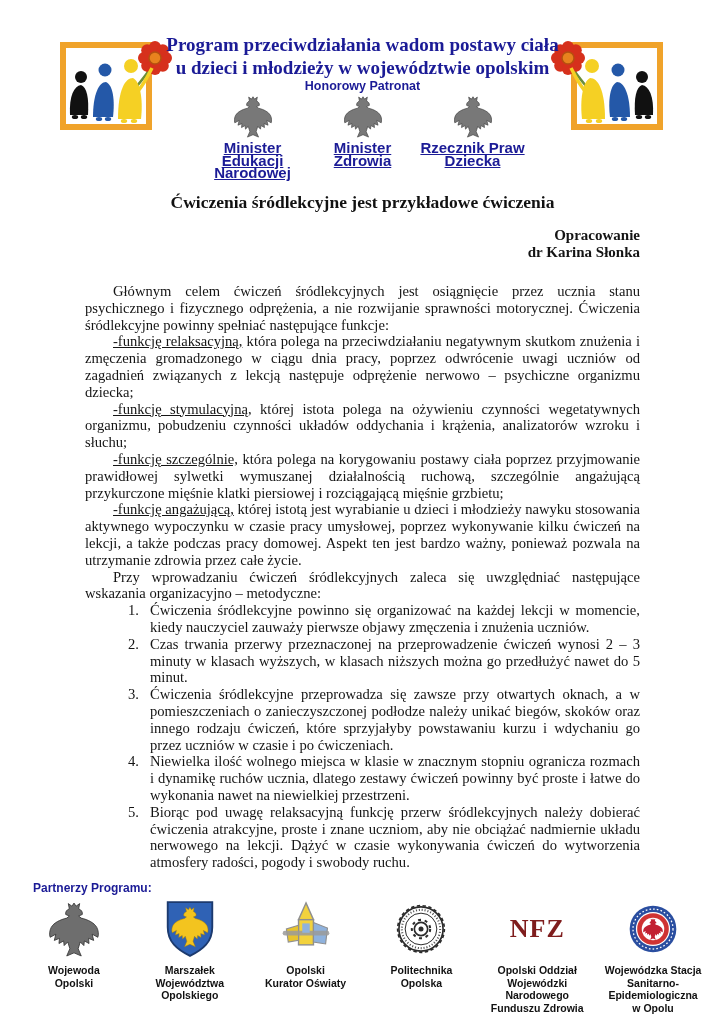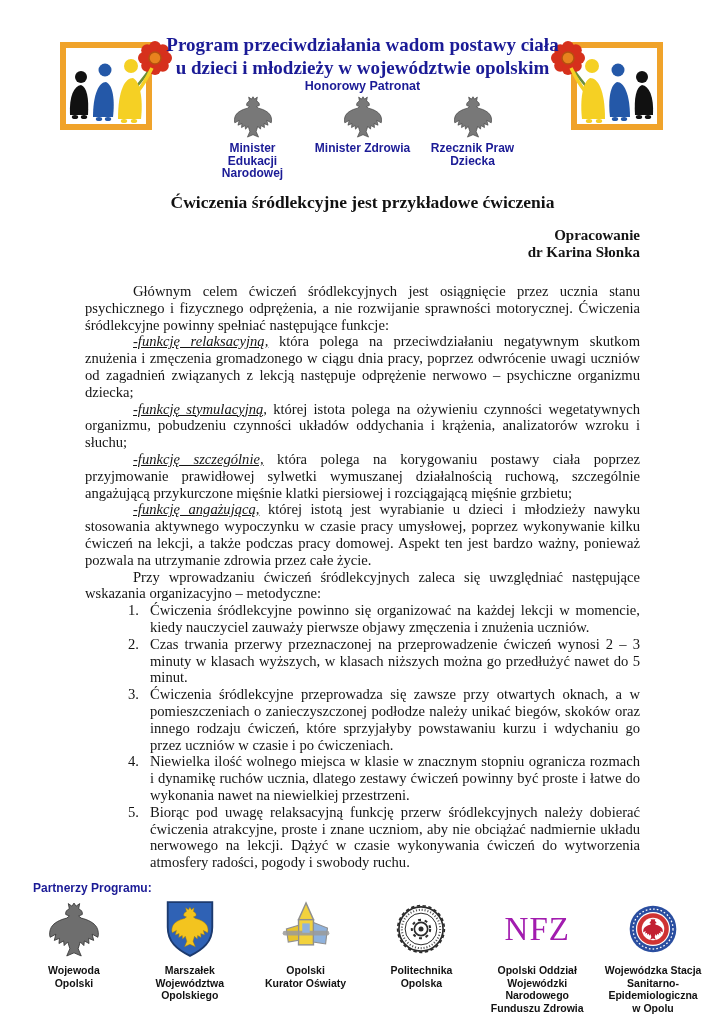--- a/index.html
+++ b/index.html
@@ -29,38 +29,38 @@
   }
   .patrons{
     position:absolute;top:95px;left:0;right:0;
     display:flex;justify-content:center;
   }
   .patron{width:110px;display:flex;flex-direction:column;align-items:center;}
   .patron .eagle-sm{width:38px;height:43px;margin-bottom:4px;}
   .patron-label{
     text-align:center;white-space:pre-line;
     font-family:"Liberation Sans", sans-serif;font-weight:bold;
-    font-size:12px;line-height:12.5px;color:#1b1b96;
+    font-size:15px;line-height:12.5px;color:#1b1b96;text-decoration:underline;
   }
   
   .doc-heading{
     position:absolute;top:192px;left:0;right:0;text-align:center;
     font-weight:bold;font-size:17.5px;color:#111;
   }
   .byline{
     position:absolute;top:227px;right:85px;
     text-align:right;white-space:pre-line;
     font-weight:bold;font-size:15px;line-height:16.5px;
   }
   .doc-body{
     position:absolute;top:283px;left:85px;width:555px;
     font-size:14.6px;line-height:16.8px;text-align:justify;
   }
   .doc-body p{margin:0;text-indent:28px;}
-  .lead{font-style:italic;text-decoration:underline;margin-left:20px;}
+  .lead{text-decoration:underline;}
   .num-list{margin-left:43px;}
   .li{position:relative;padding-left:22px;text-align:justify;}
   .li .num{position:absolute;left:0;top:0;}
   
   .partners-heading{
     position:absolute;left:33px;top:881px;
     font-family:"Liberation Sans", sans-serif;font-weight:bold;
     font-size:12px;color:#1b1b96;
   }
   .partners{
@@ -68,22 +68,22 @@
     display:flex;justify-content:space-between;
   }
   .partner{flex:1 1 0;padding:0 3px;display:flex;flex-direction:column;align-items:center;}
   .logo-box{height:58px;display:flex;align-items:center;justify-content:center;}
   .partner-label{
     margin-top:6px;text-align:center;white-space:pre-line;
     font-family:"Liberation Sans", sans-serif;font-weight:bold;
     font-size:10.5px;line-height:12.5px;color:#111;
   }
   .nfz-text{
-    font-family:"Liberation Serif", serif;font-weight:normal;
-    font-size:33px;letter-spacing:1px;color:#a21caf;
+    font-family:"Liberation Serif", serif;font-weight:bold;
+    font-size:26px;letter-spacing:1px;color:#7f1d1d;
   }
   .hidden-defs{position:absolute;width:0;height:0;overflow:hidden;}
 </style>
 </head>
 <body>
 
 <svg class="hidden-defs" xmlns="http://www.w3.org/2000/svg" aria-hidden="true">
   <defs>
     <path id="eagle" d="M24 2 L26 5 L29.5 2.5 L28.5 7.5 C31 8.5 32.5 10.5 32 13 L28.5 14.5 L31 16.5
          C37.5 18 43.5 21 46 25.5 C47.5 28.5 48 32 47 35 L41.5 32 L43 38 L38 36 L38.5 41

